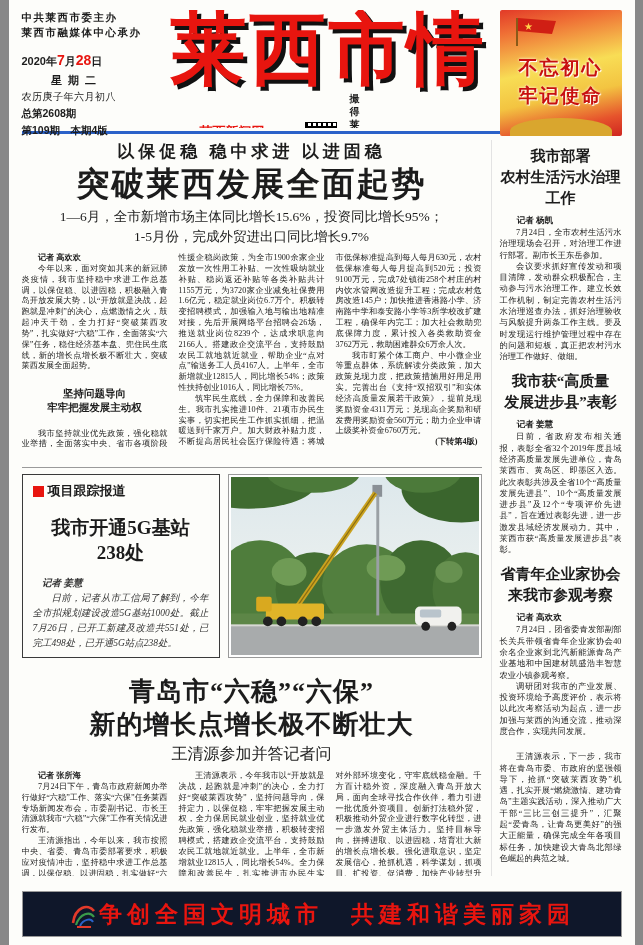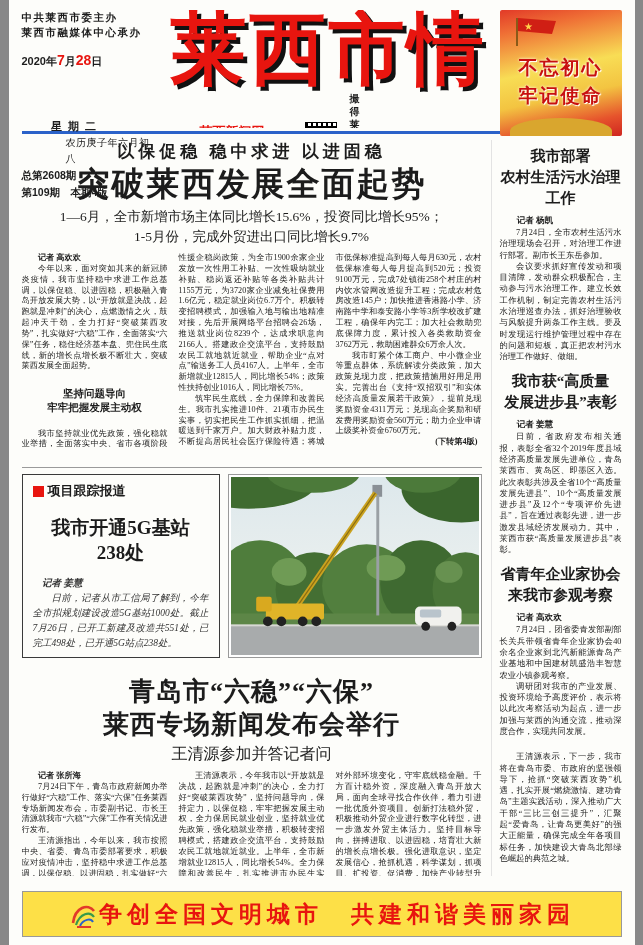--- a/index.html
+++ b/index.html
@@ -5,22 +5,22 @@
   html,body{margin:0;padding:0;background:#888;}
   .page{width:626px;height:945px;margin:0 auto;background:#fdfdfa;position:relative;overflow:hidden;
         font-family:"Liberation Serif","DejaVu Serif",serif;color:#1c1c1c;}
   
   .masthead{display:flex;padding:10px 13px 0 13px;height:128px;box-sizing:border-box;}
   .mh-left{width:136px;font-family:"Liberation Sans",sans-serif;flex-shrink:0;}
   .pub-line{font-weight:bold;font-size:10.5px;letter-spacing:1.5px;line-height:1.45;white-space:nowrap;}
   .date-block{margin-top:9px;font-size:11px;line-height:1.6;}
   .date-main{font-weight:bold;}
   .rednum{color:#e8150f;font-weight:bold;font-size:14px;}
-  .weekday{font-weight:bold;letter-spacing:6px;text-align:center;width:110px;margin-top:46px;}
-  .lunar{font-size:10px;letter-spacing:0.5px;margin-left:44px;}
+  .weekday{font-weight:bold;letter-spacing:6px;text-align:center;width:110px;}
+  .lunar{font-size:10px;letter-spacing:0.5px;}
   .issue{font-size:10.5px;font-weight:bold;}
   .mh-center{flex:1;text-align:center;overflow:hidden;}
   .paper-title{font-size:76px;line-height:0.98;font-weight:bold;color:#e8150f;letter-spacing:3px;
         text-shadow:4px 4px 0 #111;white-space:nowrap;transform:scaleY(1.04);margin-top:2px;
         font-family:"DejaVu Serif",serif;}
   .mh-bottomrow{display:flex;align-items:center;justify-content:center;gap:12px;margin-top:6px;}
   .site-block{text-align:left;display:flex;align-items:center;gap:23px;}
   .site-flag{width:19px;height:19px;background:#5b9bd5;clip-path:polygon(0 18%,38% 0,38% 52%,100% 52%,100% 100%,0 100%);}
   .site-name{color:#e8150f;font-weight:bold;font-size:13px;font-family:"Liberation Sans",sans-serif;}
   .site-url{font-weight:bold;font-size:10px;font-family:"Liberation Sans",sans-serif;color:#111;}
@@ -71,21 +71,21 @@
   .press-deck{font-size:16px;margin-top:3px;}
   .press-body{flex:1;overflow:hidden;column-count:3;column-gap:11px;
       font-size:8.2px;line-height:1.32;text-align:justify;margin-top:6px;}
   
   .side-art{margin-bottom:9px;}
   .side-hl{text-align:center;font-weight:900;font-size:15px;line-height:1.4;margin:6px 0 6px 0;}
   .side-byline{font-weight:bold;font-size:8.6px;text-indent:2em;margin:0;}
   .side-p{font-size:8.3px;line-height:1.36;text-align:justify;text-indent:2em;margin:0;}
   .side-cont{margin-top:14px;}
   
-  .banner{position:absolute;left:13px;right:13px;bottom:8px;height:44px;border:1px solid #999;background:#fde047;
+  .banner{position:absolute;left:13px;right:13px;bottom:8px;height:44px;border:1px solid #999;background:#0f172a;
       display:flex;align-items:center;justify-content:center;gap:1px;}
   .banner-text{color:#e8150f;font-weight:900;font-size:23px;letter-spacing:5px;font-family:"DejaVu Serif",serif;}
   .banner-gap{width:26px;}
 </style>
 </head>
 <body>
 
 <div class="page">
 
   <div class="masthead">
@@ -210,21 +210,21 @@
             <rect x="195" y="134" width="22" height="8" rx="2" fill="#b9c4cc"></rect>
             <circle cx="201" cy="151" r="4.5" fill="#222"></circle>
               <circle cx="228" cy="151" r="4.5" fill="#222"></circle>
           </svg>
         </div>
       </div>
 
       <div class="press-head">
         <div class="press-hl">
           <div>青岛市“六稳”“六保”</div>
-          <div>莱西专场新闻发布会举行</div>
+          <div>新的增长点增长极不断壮大</div>
         </div>
         <div class="press-deck">王清源参加并答记者问</div>
       </div>
       <div class="press-body">
         <p class="byline">记者 张所海</p>
         <p>7月24日下午，青岛市政府新闻办举行做好“六稳”工作、落实“六保”任务莱西专场新闻发布会，市委副书记、市长王清源就我市“六稳”“六保”工作有关情况进行发布。</p>
         <p>王清源指出，今年以来，我市按照中央、省委、青岛市委部署要求，积极应对疫情冲击，坚持稳中求进工作总基调，以保促稳、以进固稳，扎实做好“六稳”工作，全面落实“六保”任务，稳住经济基本盘、兜住民生底线，新的增长点增长极不断壮大。上半年，全市投资同比增长95%，其中工业投资增长75%，民间投资增长110%。</p>
         <p>王清源表示，今年我市以“开放就是决战，起跑就是冲刺”的决心，全力打好“突破莱西攻势”，坚持问题导向，保持定力，以保促稳，牢牢把握发展主动权，全力保居民就业创业，坚持就业优先政策，强化稳就业举措，积极转变招聘模式，搭建政企交流平台，支持鼓励农民工就地就近就业。上半年，全市新增就业12815人，同比增长54%。全力保障和改善民生，扎实推进市办民生实事，切实把民生工作抓实抓细，把温暖送到千家万户。全力保市场主体平稳运行，把政策措施用好用足用实。坚持结果导向，稳字当先、稳中求进，持续巩固经济发展逐步回稳态势。强化系统思维，理清工作思路，稳扎稳打，积极应对外部环境变化，守牢底线稳金融。千方百计稳外资，深度融入青岛开放大局，面向全球寻找合作伙伴，着力引进一批优质外资项目。创新打法稳外贸，积极推动外贸企业进行数字化转型，进一步激发外贸主体活力。坚持目标导向，拼搏进取、以进固稳，培育壮大新的增长点增长极。强化进取意识，坚定发展信心，抢抓机遇，科学谋划，抓项目、扩投资、促消费，加快产业转型升级，全力打好“突破莱西攻势”，着力打造青岛高端制造业基地。加快产业转型升级，积极推动“双招双引”打开新界面，开展专业化、精准化招商。推动投资逆势上扬，大力推进“两新一重”建设，以更大力度、</p>
       </div>
     </div>

